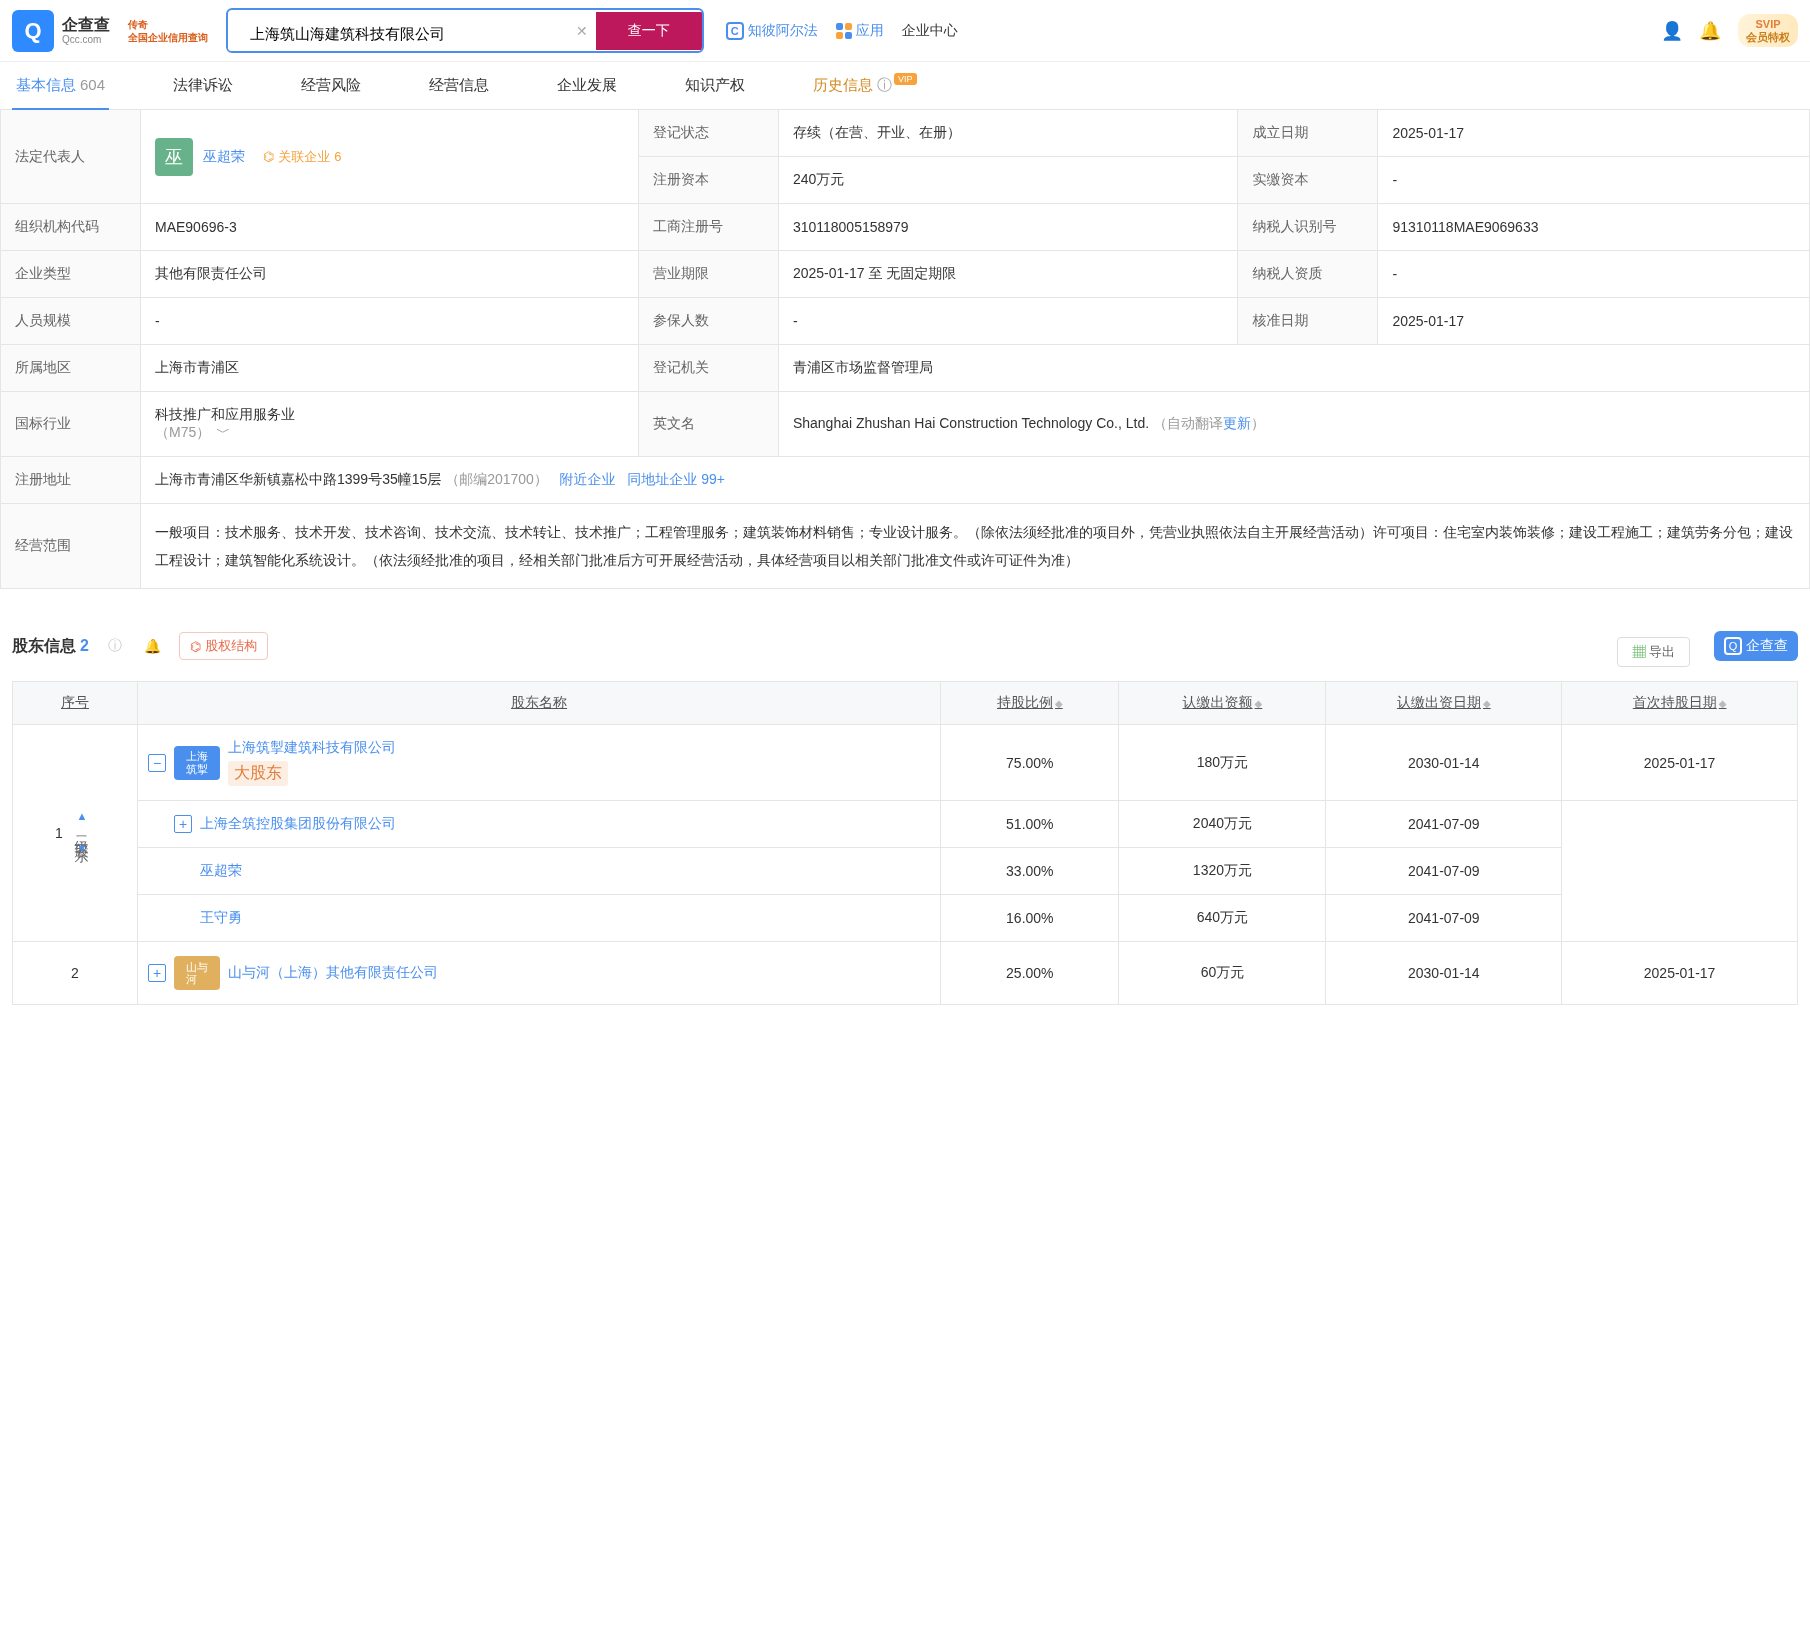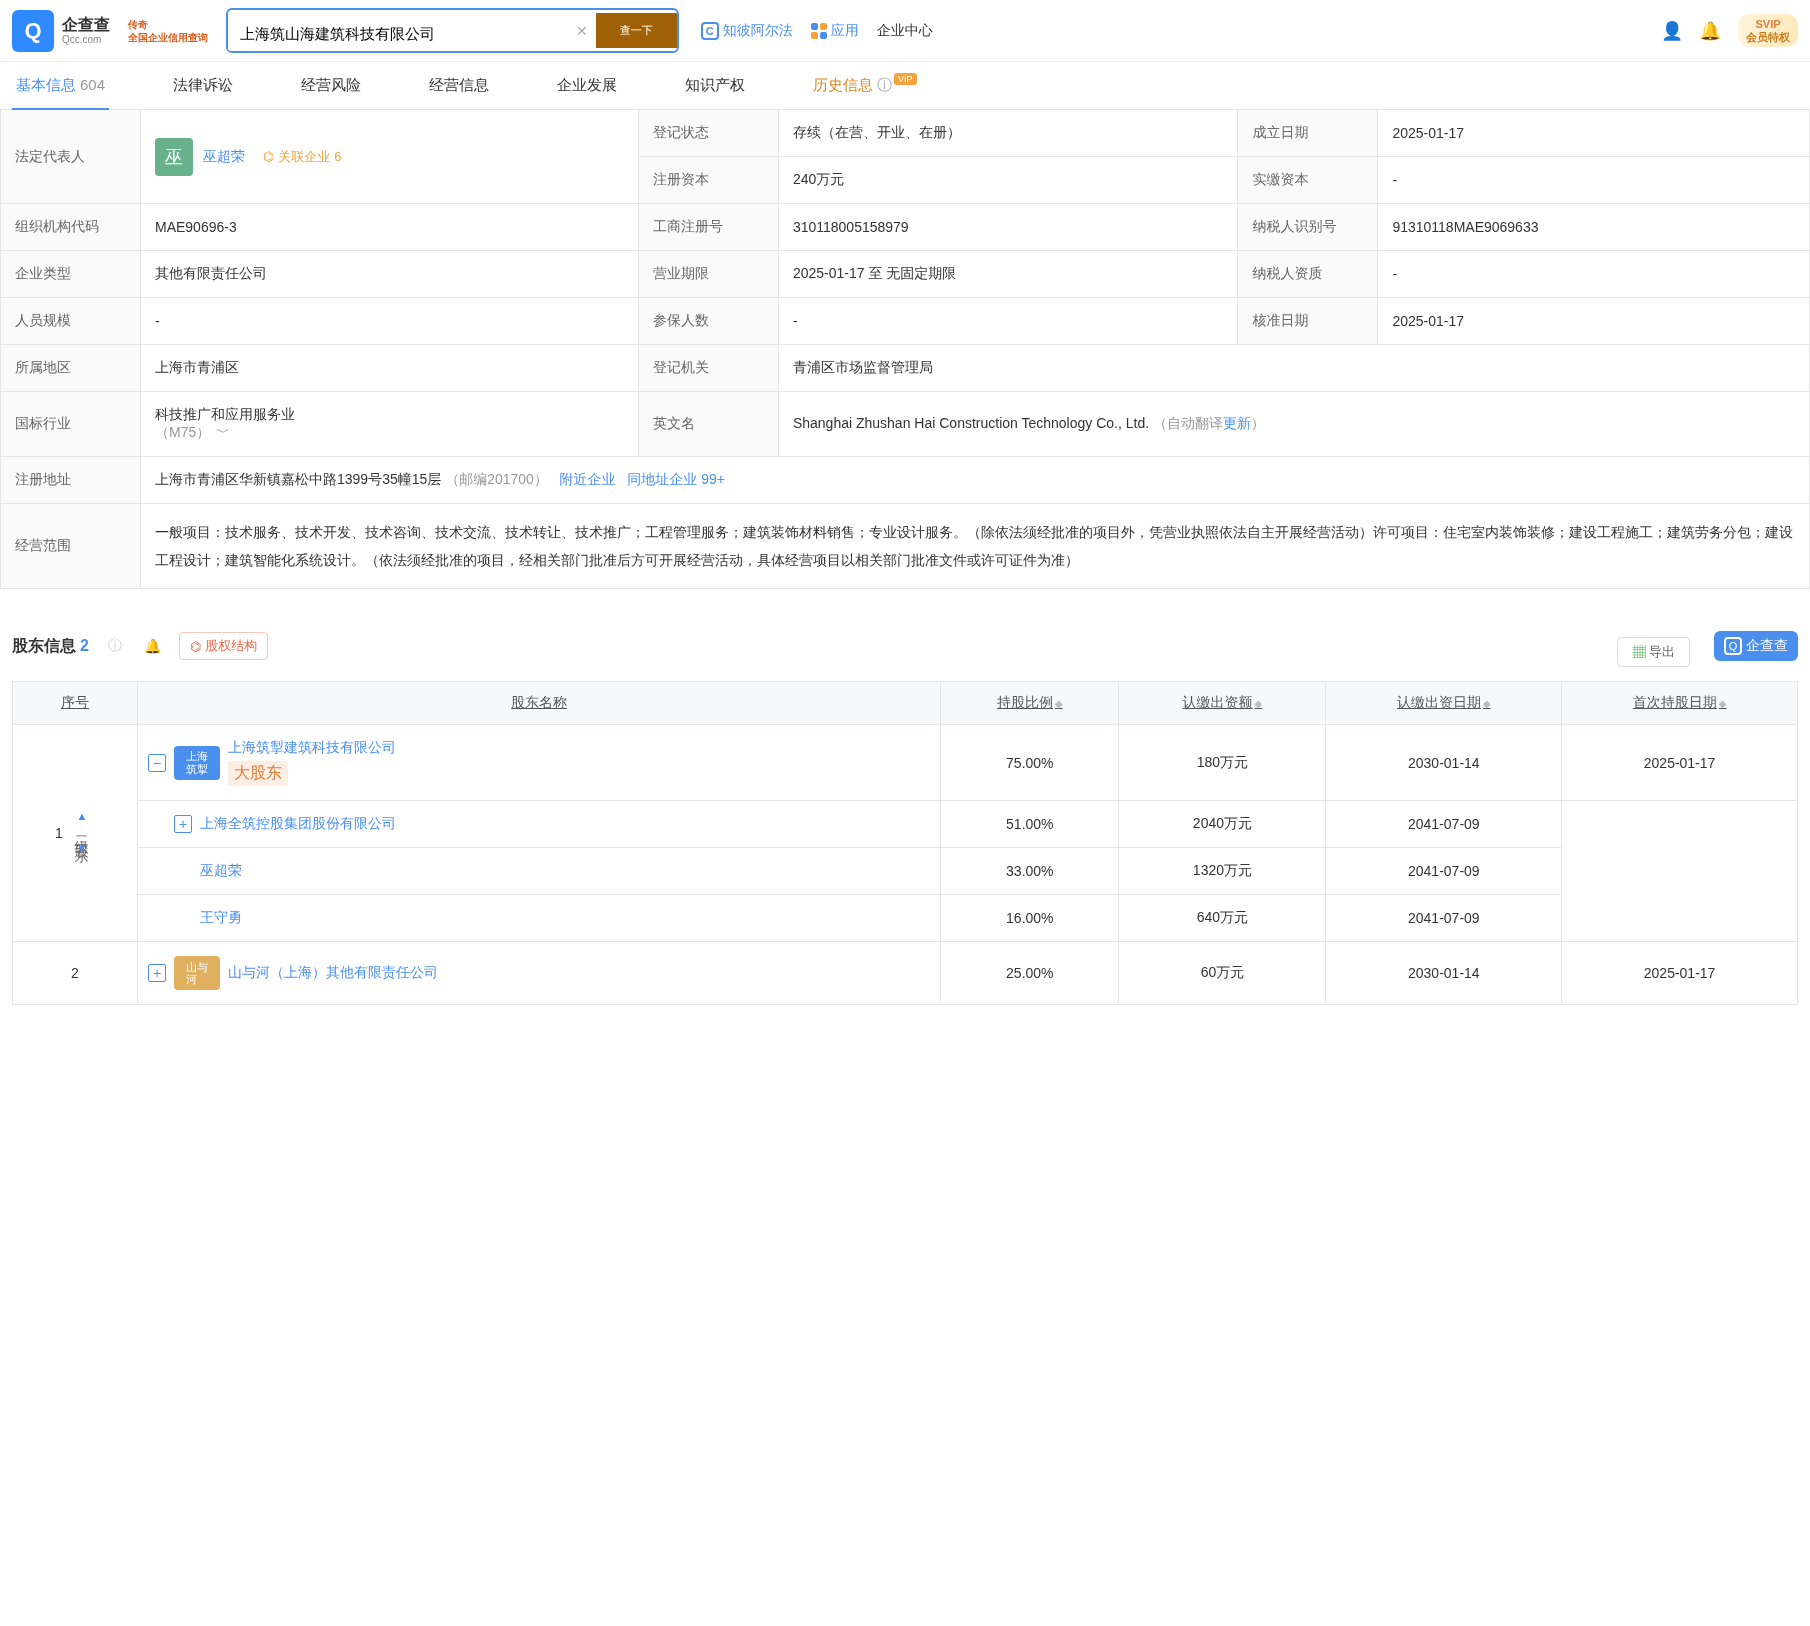--- a/index.html
+++ b/index.html
@@ -7,23 +7,23 @@
 
 
 .header { display: flex; align-items: center; padding: 8px 12px; background: #fff; border-bottom: 1px solid #eee; gap: 10px; }
 .logo { display: flex; align-items: center; gap: 8px; }
 .logo-box { width: 42px; height: 42px; background: #2f8aff; border-radius: 6px; display: flex; align-items: center; justify-content: center; color: #fff; font-size: 22px; font-weight: bold; }
 .logo-text { display: flex; flex-direction: column; line-height: 1.2; }
 .logo-text .cn { font-size: 16px; font-weight: bold; }
 .logo-text .en { font-size: 10px; color: #888; }
 .slogan { color: #d95e1b; font-weight: bold; font-size: 10px; line-height: 1.3; padding: 0 8px; }
 .search-box { display: flex; align-items: center; border: 2px solid #4a8fee; border-radius: 6px; overflow: hidden; flex-shrink: 0; }
-.search-input { width: 340px; padding: 8px 12px; border: none; font-size: 15px; outline: none; margin-top: 8px; }
+.search-input { width: 340px; padding: 8px 22px; border: none; font-size: 15px; outline: none; margin-top: 8px; }
 .search-clear { color: #aaa; padding: 0 8px; cursor: pointer; }
-.search-btn { background: #a16207; color: #fff; border: none; padding: 10px 24px; font-size: 11px; cursor: pointer; }
+.search-btn { background: #be185d; color: #fff; border: none; padding: 10px 32px; font-size: 14px; cursor: pointer; }
 .header-links { display: flex; align-items: center; gap: 18px; margin-left: 12px; }
 .hlink { display: flex; align-items: center; gap: 4px; color: #333; cursor: pointer; font-size: 14px; }
 .hlink.blue { color: #4a8fee; font-weight: 500;}
 .icon-c { width: 18px; height: 18px; border: 2px solid #4a8fee; border-radius: 4px; display: inline-flex; align-items: center; justify-content: center; font-size: 11px; color: #4a8fee; font-weight: bold; }
 .icon-apps { display: inline-grid; grid-template-columns: 1fr 1fr; gap: 2px; width: 16px; height: 16px; }
 .icon-apps span { background: #4a8fee; border-radius: 2px; }
 .icon-apps span:nth-child(2){ background:#f7a23b;}
 .icon-apps span:nth-child(3){ background:#f7a23b;}
 .header-icons { display: flex; gap: 16px; margin-left: auto; align-items: center; }
 .badge-vip { background: linear-gradient(90deg,#fff3d9,#ffe9bd); color: #c77e1a; padding: 4px 8px; border-radius: 12px; font-size: 11px; font-weight: bold; display: flex; flex-direction: column; line-height: 1.1; align-items: center; }

